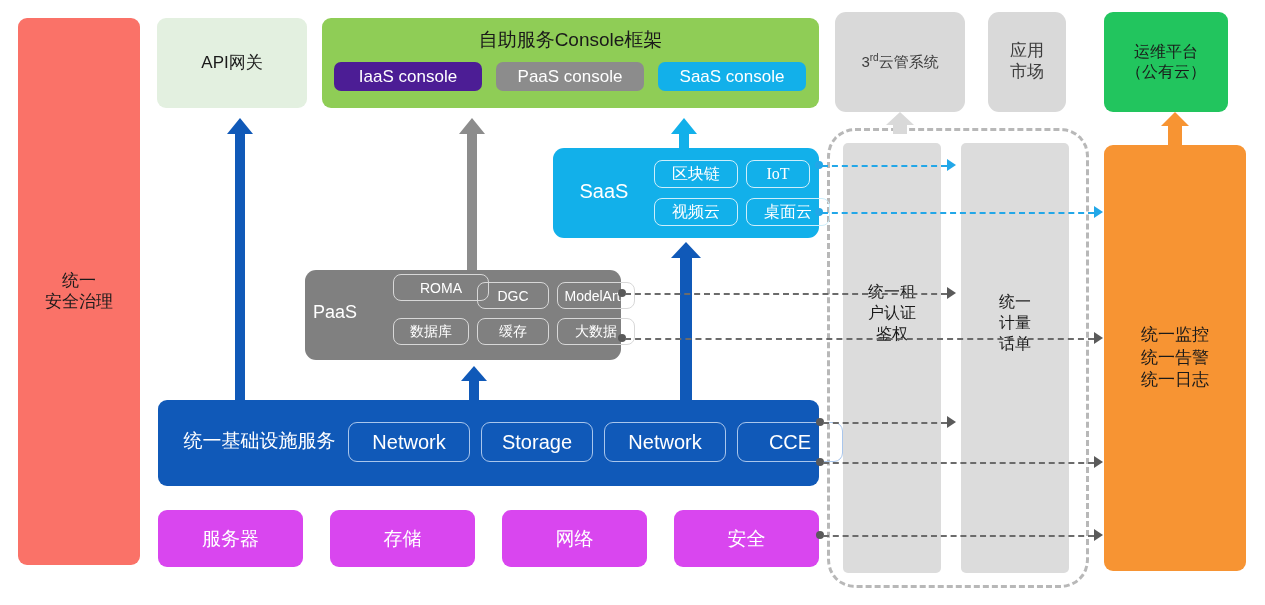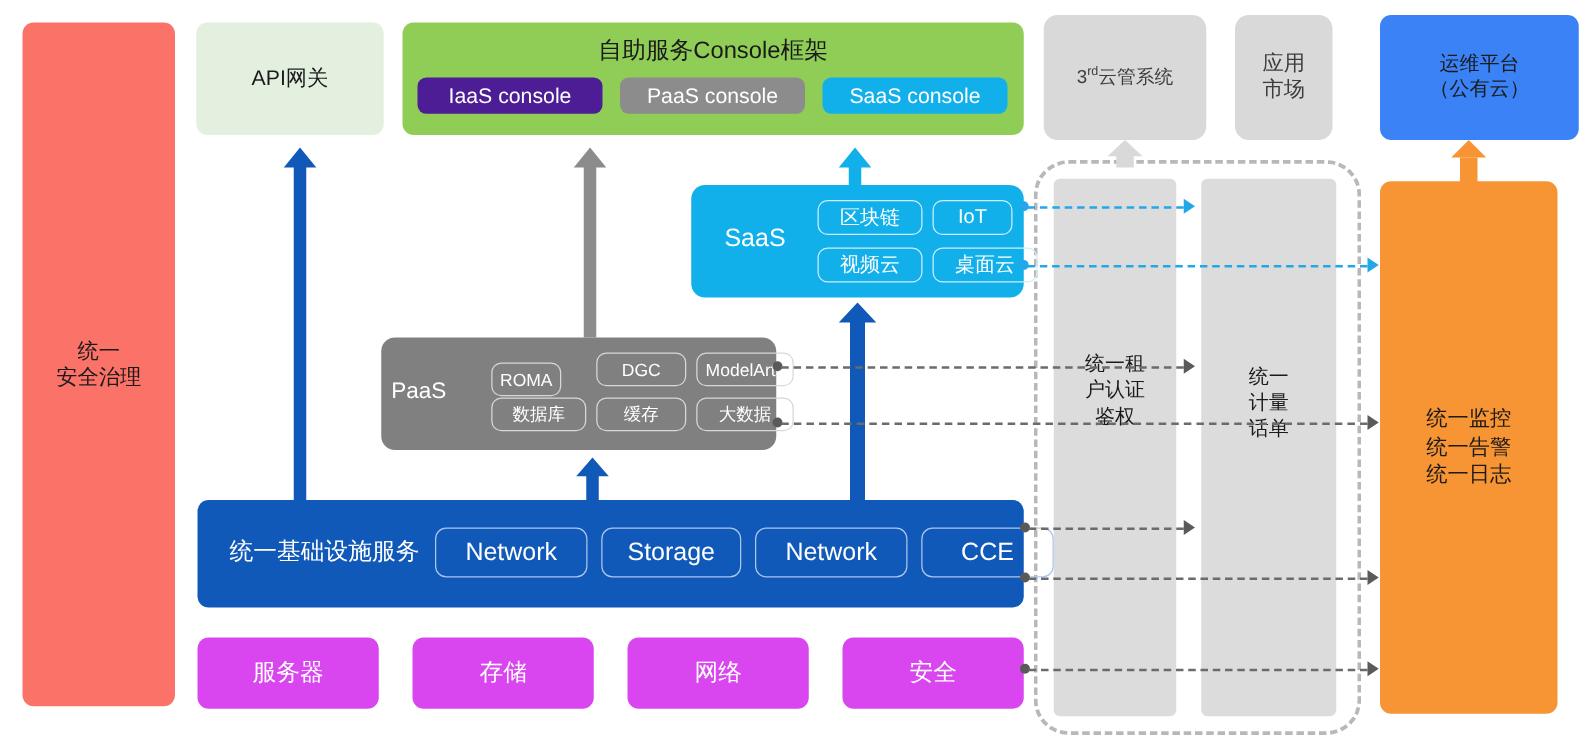--- a/index.html
+++ b/index.html
@@ -32,21 +32,21 @@
   .console-pill{position:absolute;top:44px;height:29px;color:#ffffff;font-size:17px;}
   .pill-iaas{left:12px;width:148px;background:#4c1d95;}
   .pill-paas{left:174px;width:148px;background:#8c8c8c;}
   .pill-saas{left:336px;width:148px;background:#12b0ea;}
 
   
   .g3rd{left:835px;top:12px;width:130px;height:100px;background:#d9d9d9;
         color:#3d3d3d;font-size:15px;border-radius:11px;}
   .appmkt{left:988px;top:12px;width:78px;height:100px;background:#d9d9d9;
           color:#3d3d3d;font-size:17px;border-radius:11px;}
-  .ops-top{left:1104px;top:12px;width:159px;height:100px;background:#3b82f6;
+  .ops-top{left:1104px;top:12px;width:124px;height:100px;background:#22c55e;
            color:#1a1a1a;font-size:16px;border-radius:9px;}
 
   
   .dashed-wrap{position:absolute;left:827px;top:128px;width:262px;height:460px;
                border:3px dashed #b8b8b8;border-radius:28px;box-sizing:border-box;}
   .gcol{position:absolute;background:#dcdcdc;border-radius:5px;}
   .gcol1{left:843px;top:143px;width:98px;height:430px;}
   .gcol2{left:961px;top:143px;width:108px;height:430px;}
   .gcol-label{position:absolute;text-align:center;font-size:16px;color:#1a1a1a;
               line-height:1.32;}
@@ -60,33 +60,33 @@
 
   
   .saas-box{position:absolute;left:553px;top:148px;width:266px;height:90px;
             background:#12b0ea;border-radius:11px;}
   .saas-name{position:absolute;left:10px;top:32px;width:82px;text-align:center;
              color:#fff;font-size:20px;}
   .saas-tag{position:absolute;height:28px;border:1.6px solid #cdeefb;border-radius:8px;
             color:#ffffff;font-size:16px;display:flex;align-items:center;
             justify-content:center;box-sizing:border-box;}
   .st1{left:101px;top:12px;width:84px;}
-  .st2{left:193px;top:12px;width:64px;}
+  .st2{left:193px;top:12px;width:64px;font-family:Liberation Serif, serif;}
   .st3{left:101px;top:50px;width:84px;}
   .st4{left:193px;top:50px;width:84px;}
 
   
   .paas-box{position:absolute;left:305px;top:270px;width:316px;height:90px;
             background:#808080;border-radius:11px;}
   .paas-name{position:absolute;left:8px;top:32px;width:78px;text-align:left;
              color:#fff;font-size:18px;}
   .paas-tag{position:absolute;height:27px;border:1.6px solid #d8d8d8;border-radius:8px;
             color:#ffffff;font-size:14px;display:flex;align-items:center;
             justify-content:center;box-sizing:border-box;}
-  .pt1{left:88px;top:20px;width:56px;}
+  .pt1{left:88px;top:4px;width:96px;}
   .pt2{left:172px;top:12px;width:72px;}
   .pt3{left:252px;top:12px;width:78px;}
   .pt4{left:88px;top:48px;width:76px;}
   .pt5{left:172px;top:48px;width:72px;}
   .pt6{left:252px;top:48px;width:78px;}
 
   
   .iaas-bar{position:absolute;left:158px;top:400px;width:661px;height:86px;
             background:#1059b8;border-radius:9px;}
   .iaas-name{position:absolute;left:14px;top:28px;width:175px;text-align:center;

